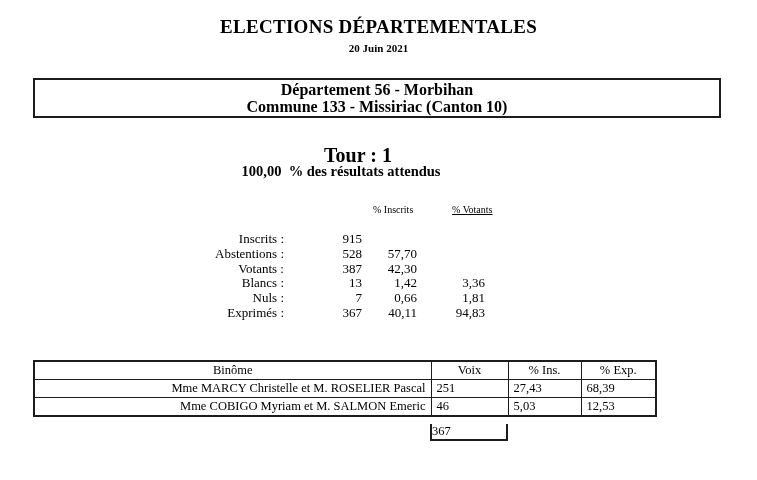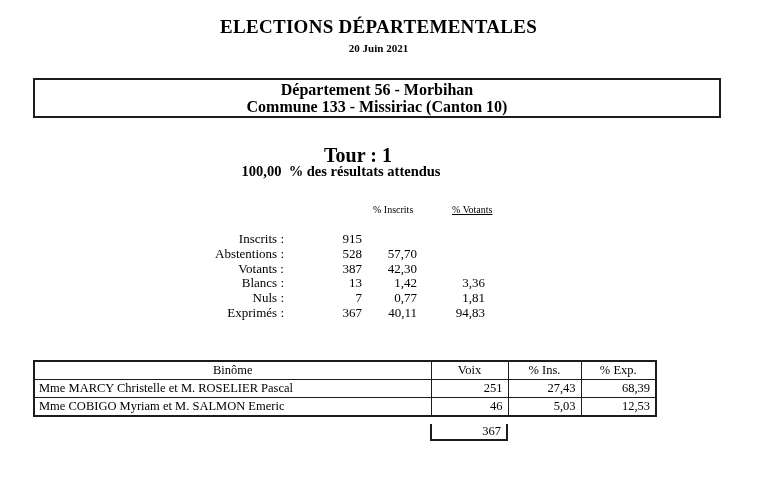--- a/index.html
+++ b/index.html
@@ -50,22 +50,22 @@
     border-collapse:collapse; table-layout:fixed; width:622px;
     border:2px solid #1c1c1c;
     font-size:12.5px;
   }
   th, td {
     border:1px solid #1c1c1c;
     height:14px; padding:1px 5px;
     font-weight:normal; overflow:hidden; white-space:nowrap;
   }
   th { text-align:center; }
-  td.name { text-align:left; padding-left:4px; }
-  td.num, .total-cell { text-align:right; }
+  td.name { text-align:right; padding-left:4px; }
+  td.num, .total-cell { }
   .total-cell {
     position:absolute; left:430px; top:424px; width:78px; height:17px;
     border:2px solid #1c1c1c; border-top:none; box-sizing:border-box;
     font-size:12.5px; padding:0 5px 0 0; line-height:15px;
   }
 </style>
 </head>
 <body>
 
 <div class="doc-title">ELECTIONS DÉPARTEMENTALES</div>
@@ -103,21 +103,21 @@
   </div>
   <div class="srow">
     <span>Blancs :</span>
     <span>13</span>
     <span>1,42</span>
     <span>3,36</span>
   </div>
   <div class="srow">
     <span>Nuls :</span>
     <span>7</span>
-    <span>0,77</span>
+    <span>0,66</span>
     <span>1,81</span>
   </div>
   <div class="srow">
     <span>Exprimés :</span>
     <span>367</span>
     <span>40,11</span>
     <span>94,83</span>
   </div>
 </div>
 

